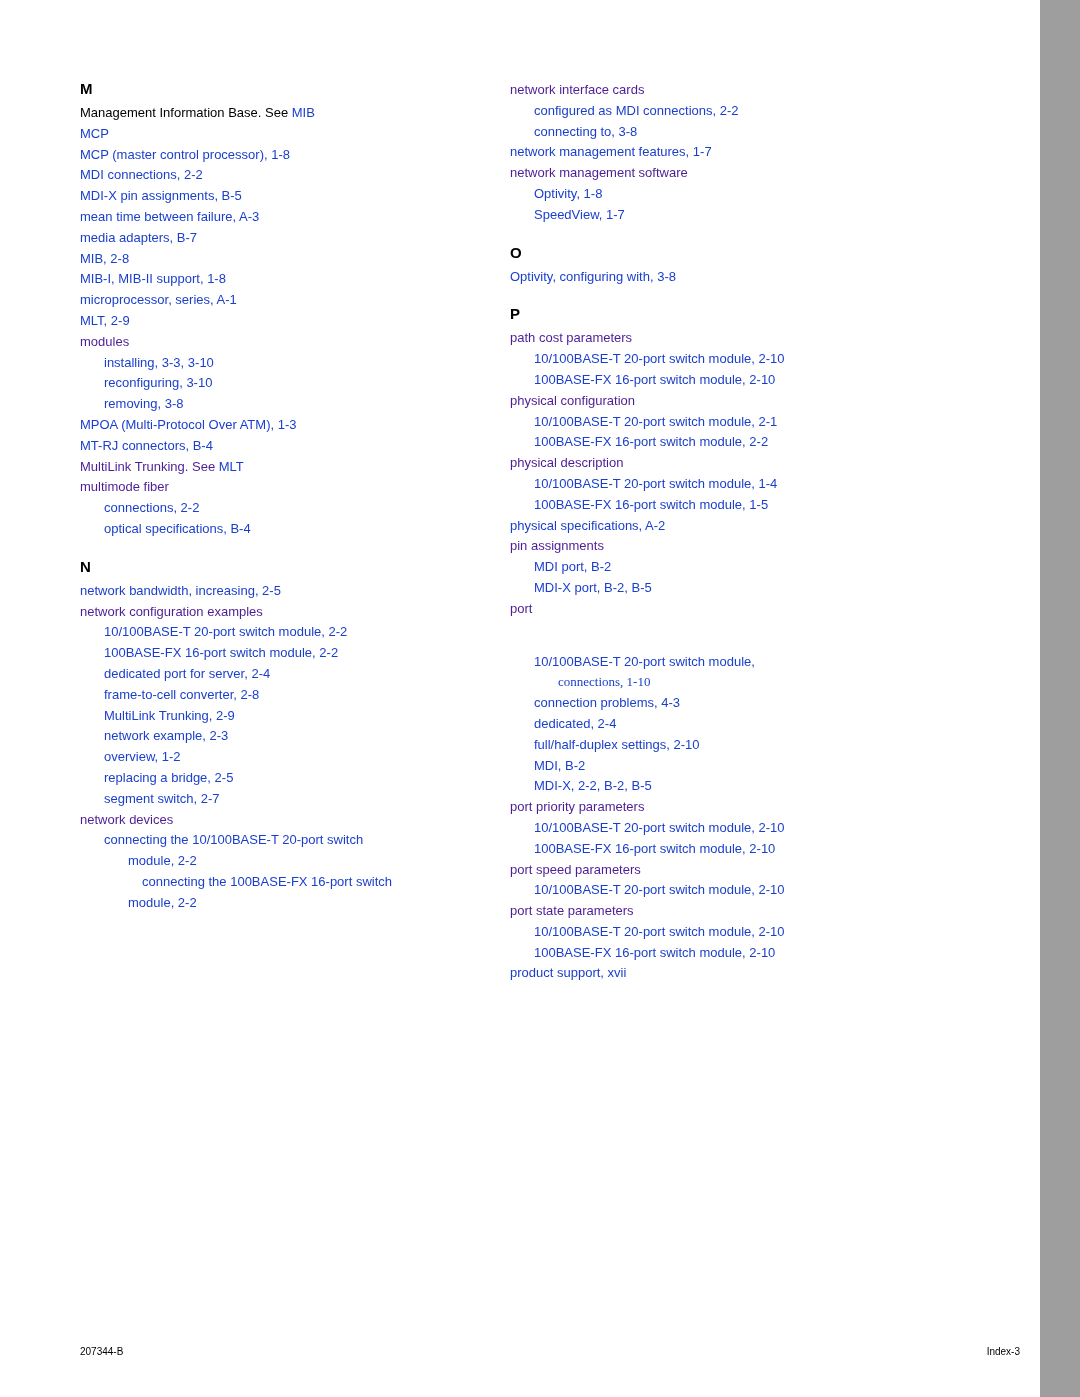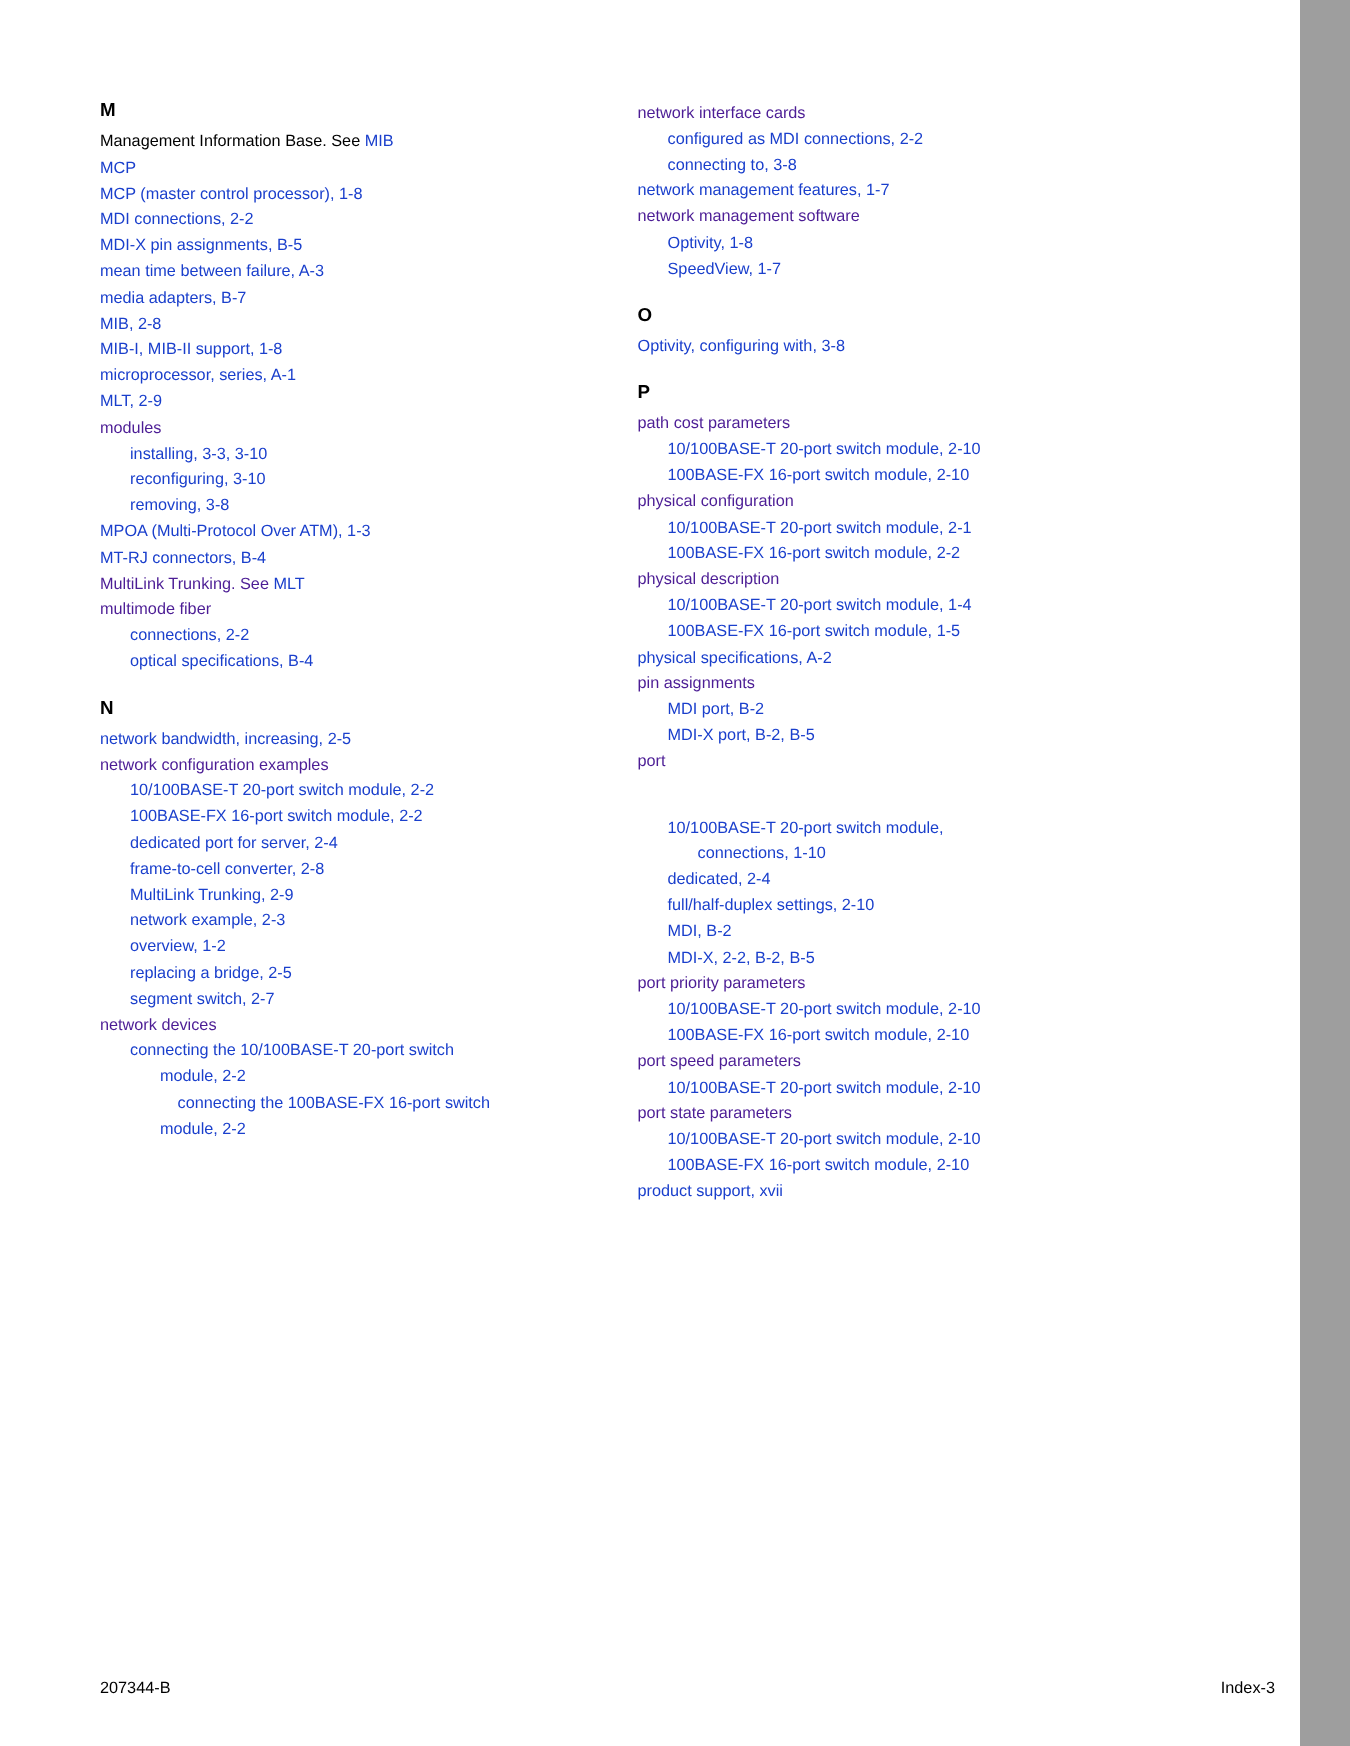--- a/index.html
+++ b/index.html
@@ -63,21 +63,21 @@
     .entry-group {
       margin-bottom: 2px;
     }
     .footer {
       position: absolute;
       bottom: 40px;
       left: 80px;
       right: 60px;
       display: flex;
       justify-content: space-between;
-      font-size: 13px;
+      font-size: 10px;
       color: #000;
     }
   </style>
 </head>
 <body>
 
 <div class="page-container">
   <div class="main-content">
 
     <div class="left-col">
@@ -168,22 +168,23 @@
         <span class="static-text">physical description</span>
         <a class="link indent1">10/100BASE-T 20-port switch module, 1-4</a>
         <a class="link indent1">100BASE-FX 16-port switch module, 1-5</a>
         <a class="link">physical specifications, A-2</a>
         <span class="static-text">pin assignments</span>
         <a class="link indent1">MDI port, B-2</a>
         <a class="link indent1">MDI-X port, B-2, B-5</a>
         <span class="static-text">port</span>
         <div class="indent1">
           <a class="link" style="padding-left:0;margin-top:32px;">10/100BASE-T 20-port switch module,</a>
-          <a class="link indent1" style="padding-left:24px;">connections, 1-10</a>
-        </div>
+          <a class="link indent1" style="padding-left:24px;font-family:Liberation Serif, serif;">connections, 1-10</a>
+        </div>
+        <a class="link indent1">connection problems, 4-3</a>
         <a class="link indent1">dedicated, 2-4</a>
         <a class="link indent1">full/half-duplex settings, 2-10</a>
         <a class="link indent1">MDI, B-2</a>
         <a class="link indent1">MDI-X, 2-2, B-2, B-5</a>
         <span class="static-text">port priority parameters</span>
         <a class="link indent1">10/100BASE-T 20-port switch module, 2-10</a>
         <a class="link indent1">100BASE-FX 16-port switch module, 2-10</a>
         <span class="static-text">port speed parameters</span>
         <a class="link indent1">10/100BASE-T 20-port switch module, 2-10</a>
         <span class="static-text">port state parameters</span>

